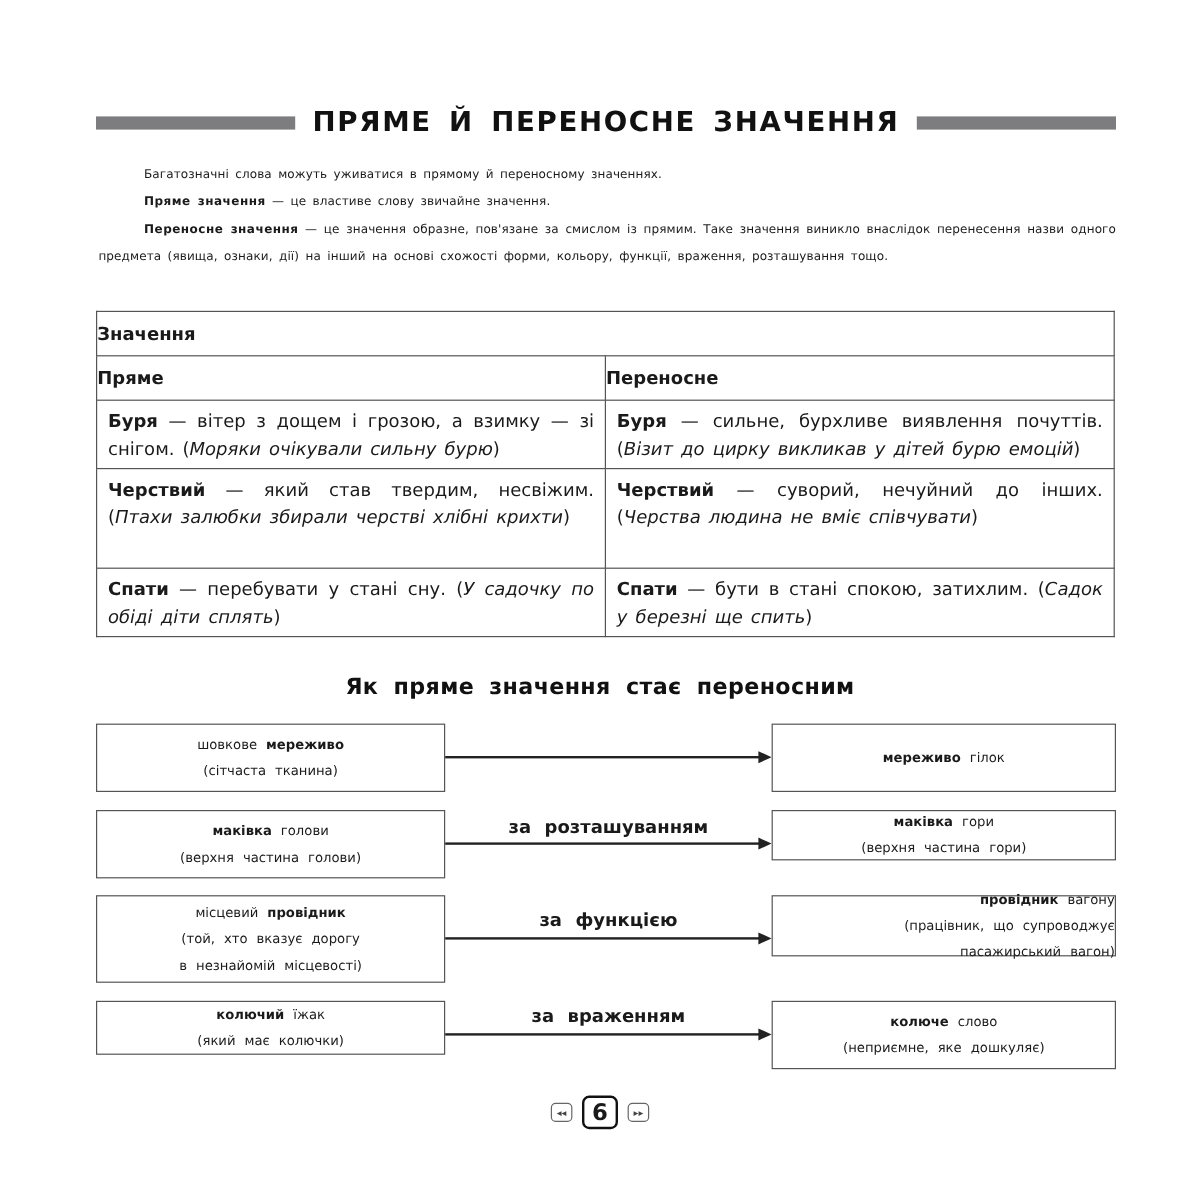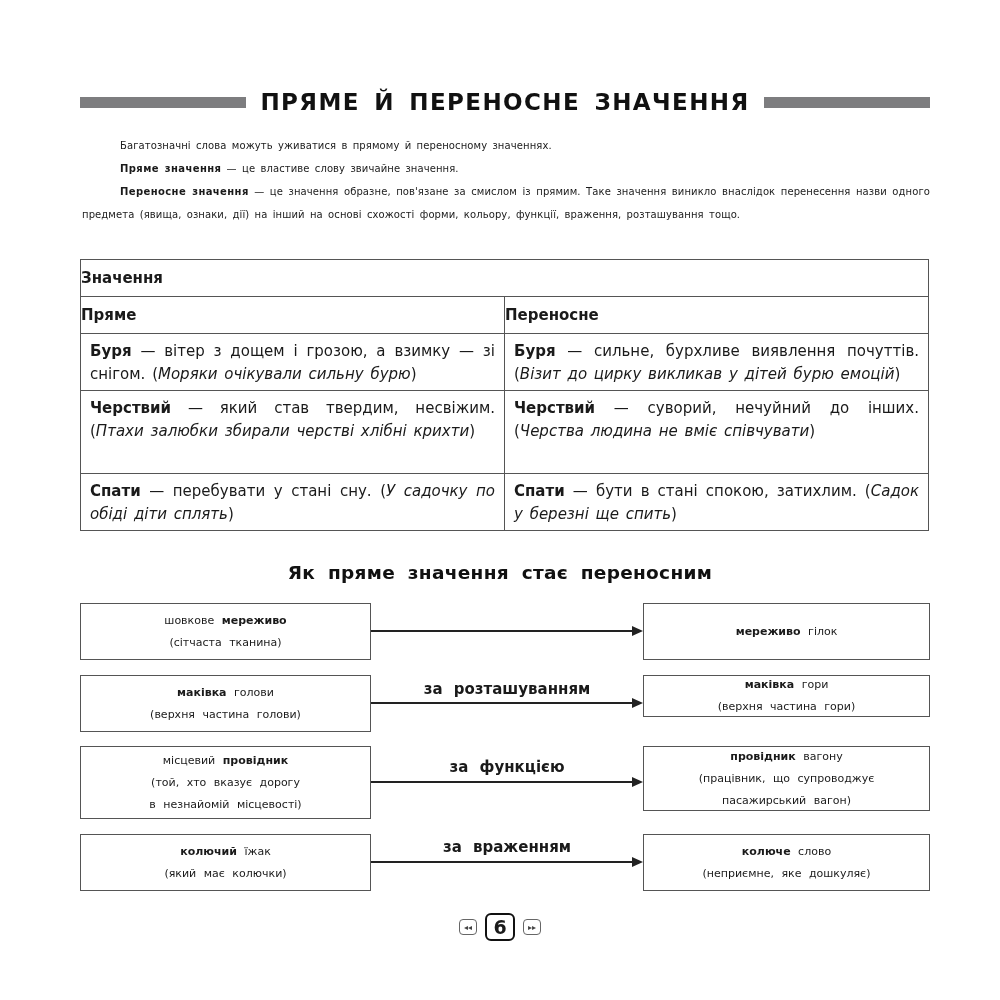--- a/index.html
+++ b/index.html
@@ -135,29 +135,29 @@
   <div class="box left" style="top:0;height:73px;">
     <div><span>місцевий </span><b>провідник</b><span></span></div>
     <div>(той, хто вказує дорогу</div>
     <div>в незнайомій місцевості)</div>
   </div>
   <div class="arrow" style="top:0;height:73px;">
     <div class="arrow-label" style="top:12px;">за функцією</div>
     <div class="arrow-line" style="top:35px;"></div>
     <div class="arrow-head" style="top:31px;"></div>
   </div>
-  <div class="box right" style="top:0;height:65px;">
+  <div class="box right" style="top:0;height:51px;align-items:flex-end;">
     <div><span></span><b>провідник</b><span> вагону</span></div>
     <div>(працівник, що супроводжує</div>
     <div>пасажирський вагон)</div>
   </div>
 </div>
 
 <div class="flow-row" style="top:834px;height:57px;">
-  <div class="box left" style="top:0;height:57px;">
+  <div class="box left" style="top:0;height:45px;">
     <div><span></span><b>колючий</b><span> їжак</span></div>
     <div>(який має колючки)</div>
   </div>
   <div class="arrow" style="top:0;height:57px;">
     <div class="arrow-label" style="top:4px;">за враженням</div>
     <div class="arrow-line" style="top:27px;"></div>
     <div class="arrow-head" style="top:23px;"></div>
   </div>
   <div class="box right" style="top:0;height:57px;">
     <div><span></span><b>колюче</b><span> слово</span></div>

